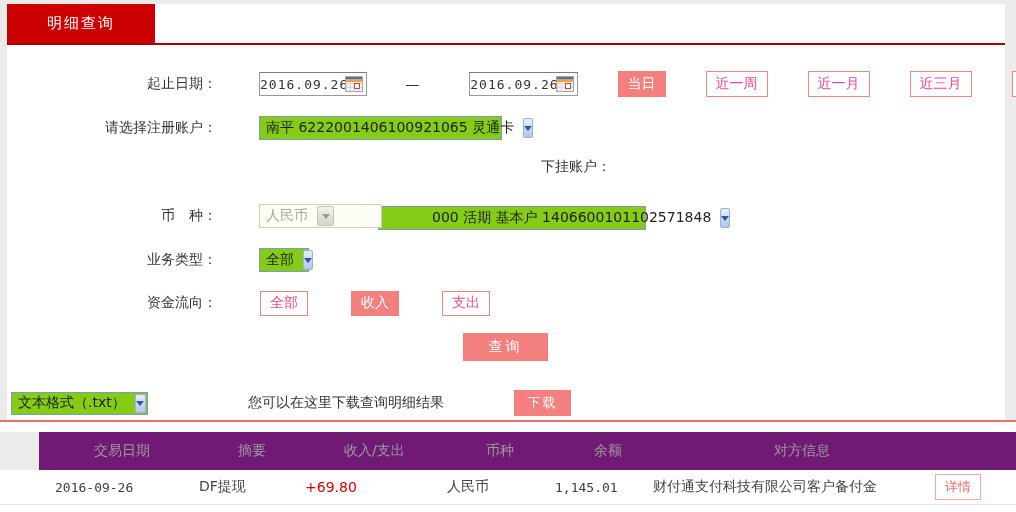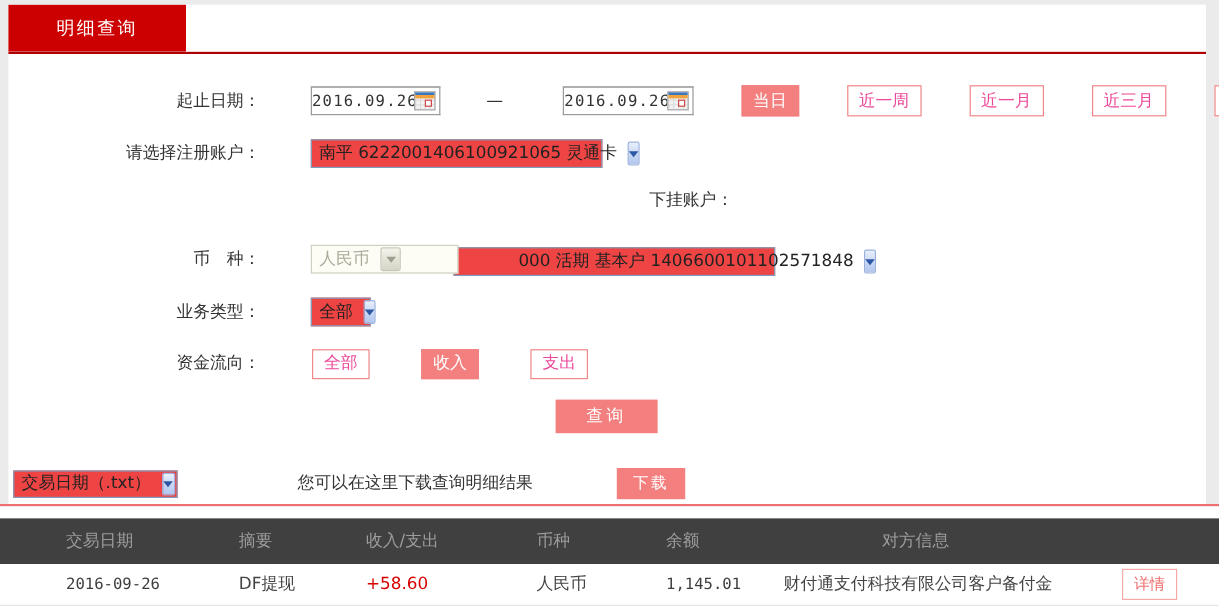--- a/index.html
+++ b/index.html
@@ -70,21 +70,21 @@
     display:inline-flex; align-items:center; justify-content:center;
     padding:0 9px; font-size:14px; cursor:pointer; flex:none;
   }
   .pbtn.active { background:#f47f7f; border-color:#f47f7f; color:#fff; }
   .r-date .pbtn { margin-left:10px; min-width:34px;text-align:center; }
   .r-date .pbtn.range { min-width:44px; }
   .r-flow .pbtn { margin-left:13px; min-width:41px; height:25px; }
 
   
   .xpsel {
-    margin-left:12px; height:24px; border:1px solid #7f9db9; background:#ef4444;
+    margin-left:12px; height:24px; border:1px solid #7f9db9; background:#84cc16;
     display:inline-flex; align-items:center; cursor:pointer; flex:none;
   }
   .xpsel .stxt { padding:0 8px 0 6px; font-size:14px; color:#222; white-space:nowrap; }
   .xpsel .sarrow {
     width:17px; align-self:stretch; margin:1px; border:1px solid #9ab0dd; border-radius:2px;
     background:linear-gradient(to bottom,#e9f0fc,#c9d8f4 50%,#b2c6ee);
     display:flex; align-items:center; justify-content:center;
   }
   .xpsel .sarrow::before {
     content:""; width:0; height:0; border:4px solid transparent;
@@ -116,21 +116,21 @@
     margin-left:40px; width:57px; height:26px; background:#f47f7f; color:#fff;
     border:none; font-size:13px; letter-spacing:2px; cursor:pointer;
     font-family:"DejaVu Sans","Liberation Sans",sans-serif;
   }
 
   
   .table-section { position:absolute; left:0; top:420px; width:1016px; }
   .tline { height:2px; background:#ee6f6f; }
   .tgap  { height:10px; background:#fff; }
   .tgrid { display:grid; grid-template-columns:170px 105px 140px 110px 125px 280px auto; align-items:center; }
-  .thead { height:38px; background:#404040; color:#9c9c9c; font-size:14px; }
+  .thead { height:38px; background:#701a75; color:#9c9c9c; font-size:14px;margin-left:39px; }
   .trow  { height:35px; background:#fff; border-bottom:1px solid #e6e6e6; color:#444; font-size:14px; }
   .c1 { padding-left:55px; } .c2 { padding-left:29px; } .c3 { padding-left:30px; }
   .c4 { padding-left:32px; } .c5 { padding-left:30px; }
   .thead .c6 { padding-left:85px; }
   .trow  .c6 { padding-left:3px; white-space:nowrap; }
   .trow .c1, .trow .c5 { font-family:"DejaVu Sans Mono",monospace; font-size:13px; color:#3e3e3e; }
   .amount { color:#d60000; }
   .detail-btn {
     margin-left:5px; width:46px; height:26px; background:#fff; color:#ee6f6f;
     border:1px solid #f5a9a9; font-size:13px; cursor:pointer;
@@ -202,21 +202,21 @@
     <div class="flabel">资金流向：</div>
     <button class="pbtn">全部</button>
     <button class="pbtn active">收入</button>
     <button class="pbtn">支出</button>
   </div>
 
   <button class="query-btn">查询</button>
 
   <div class="frow r-dl">
     <div class="xpsel w-fmt">
-      <span class="stxt">交易日期（.txt）</span>
+      <span class="stxt">文本格式（.txt）</span>
       <span class="sarrow"></span>
     </div>
     <span class="dl-hint">您可以在这里下载查询明细结果</span>
     <button class="dl-btn">下载</button>
   </div>
 
 </div>
 
 <div class="table-section">
   <div class="tline"></div>
@@ -226,21 +226,21 @@
     <div class="c2">摘要</div>
     <div class="c3">收入/支出</div>
     <div class="c4">币种</div>
     <div class="c5">余额</div>
     <div class="c6">对方信息</div>
     <div class="c7"></div>
   </div>
   <div class="tgrid trow">
     <div class="c1">2016-09-26</div>
     <div class="c2">DF提现</div>
-    <div class="c3 amount">+58.60</div>
+    <div class="c3 amount">+69.80</div>
     <div class="c4">人民币</div>
     <div class="c5">1,145.01</div>
     <div class="c6">财付通支付科技有限公司客户备付金</div>
     <div class="c7">
       <button class="detail-btn">详情</button>
     </div>
   </div>
   <div class="tfoot"></div>
 </div>
 

